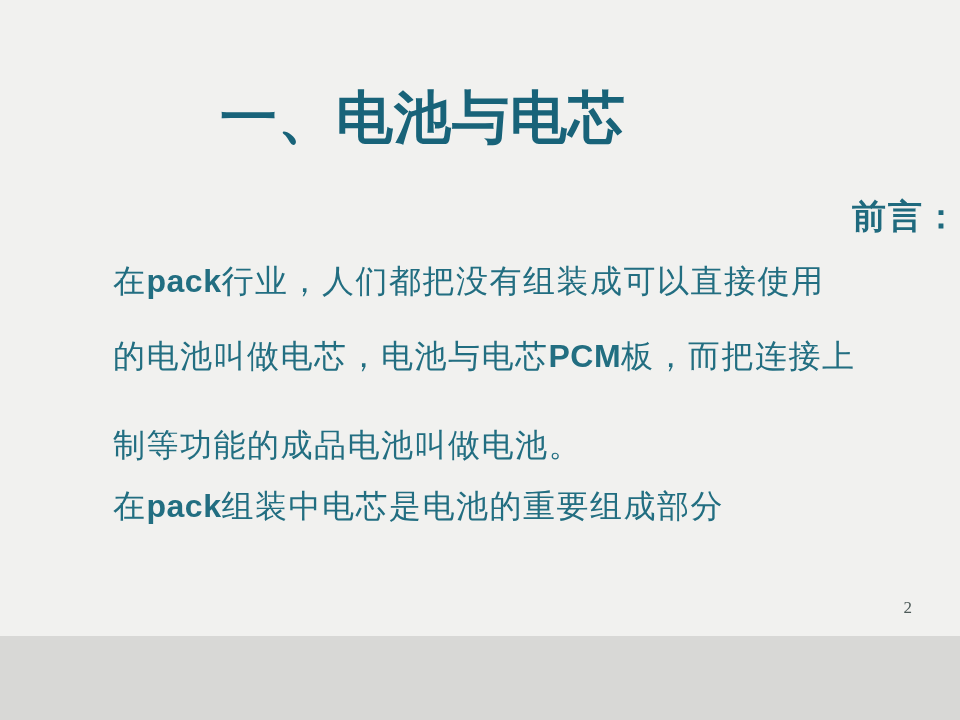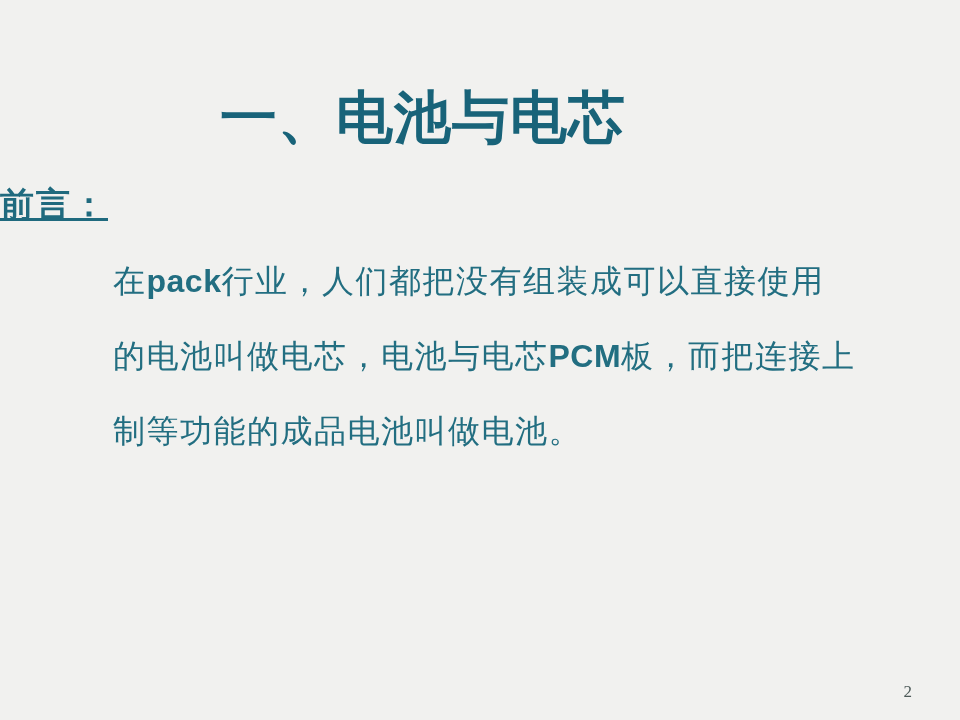--- a/index.html
+++ b/index.html
@@ -3,65 +3,64 @@
 <meta charset="utf-8">
 <style>
   html, body {
     margin: 0;
     padding: 0;
     background: #d8d8d6;
   }
   .slide {
     position: relative;
     width: 960px;
-    height: 720px;
+    height: 636px;
     background: #f1f1ef;
     overflow: hidden;
     font-family: "Liberation Serif", "DejaVu Serif", serif;
   }
   .slide-title {
     position: absolute;
     left: 220px;
     top: 42px;
     font-family: "Liberation Sans", "DejaVu Sans", sans-serif;
     font-weight: 900;
     font-size: 57px;
     letter-spacing: 1px;
     color: #186379;
     white-space: nowrap;
   }
   .preface {
     position: absolute;
     left: 0;
     right: 0;
-    top: 182px;
-    text-align: left;
+    top: 194px;
+    text-align: right;
     font-size: 34px;
     font-weight: bold;
     letter-spacing: 2px;
     color: #1f6a7e;
-    text-decoration: underline;
   }
   .body-line {
     position: absolute;
     left: 113px;
     margin: 0;
     font-size: 32px;
     letter-spacing: 1.5px;
     color: #226e81;
     white-space: nowrap;
   }
   .body-line .latin {
     font-family: "Liberation Sans", "DejaVu Sans", sans-serif;
     font-weight: bold;
     letter-spacing: 0.5px;
   }
   .line-1 { top: 260px; }
   .line-2 { top: 335px; }
-  .line-3 { top: 410px; text-align: center; }
+  .line-3 { top: 424px; text-align: center; }
   .line-4 { top: 485px; }
   .page-number {
     position: absolute;
     right: 48px;
     bottom: 18px;
     font-size: 17px;
     color: #4d5a58;
   }
 </style>
 </head>
@@ -72,16 +71,17 @@
   <h1 class="slide-title">一、电池与电芯</h1>
 
   <div class="preface">前言：</div>
 
   <p class="body-line line-1"><span>在</span><span class="latin">pack</span><span>行业，人们都把没有组装成可以直接使用</span></p>
 
   <p class="body-line line-2"><span>的电池叫做电芯，电池与电芯</span><span class="latin">PCM</span><span>板，而把连接上</span></p>
 
   <p class="body-line line-3"><span>制等功能的成品电池叫做电池。</span></p>
 
+  <p class="body-line line-4"><span>在</span><span class="latin">pack</span><span>组装中电芯是电池的重要组成部分</span></p>
 
   <div class="page-number">2</div>
 
 </div>
 
 </body></html>

